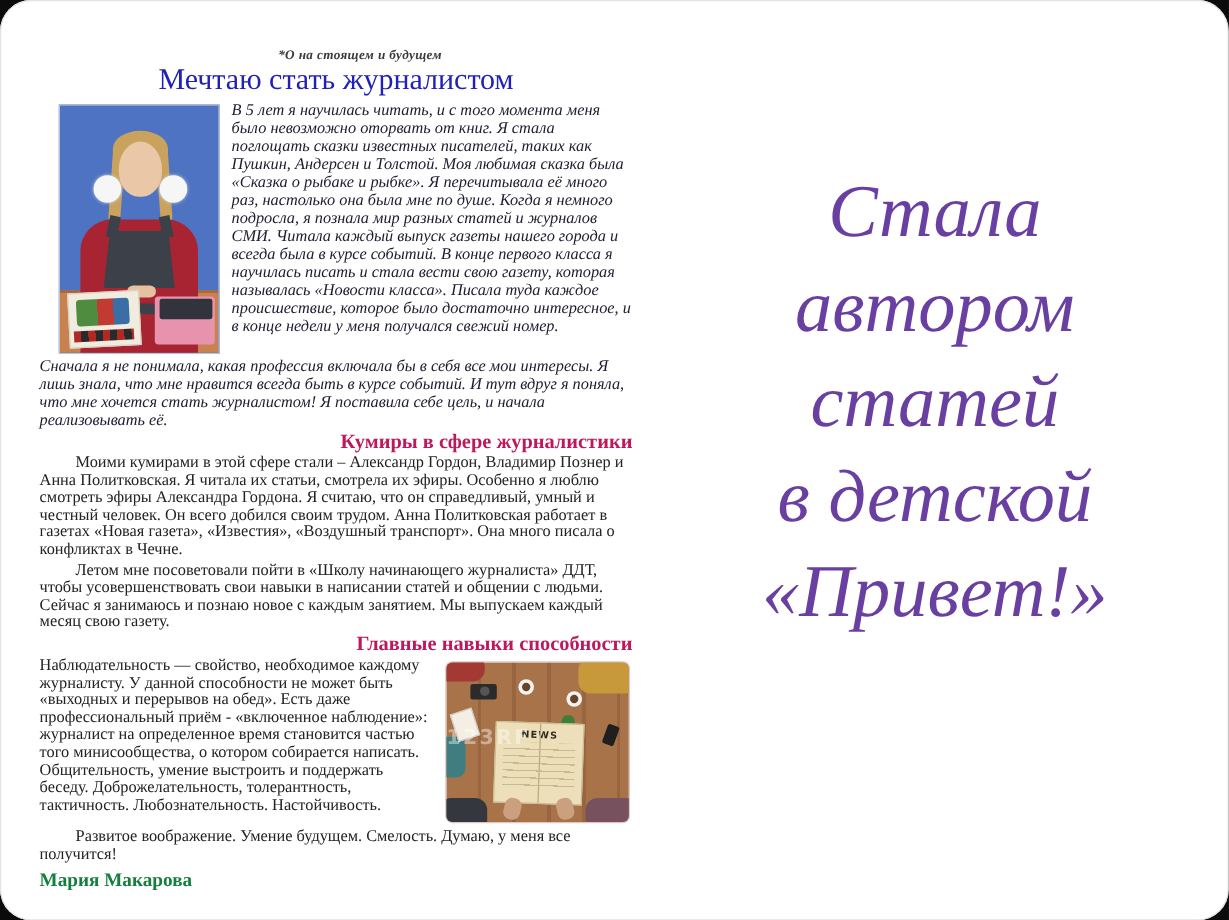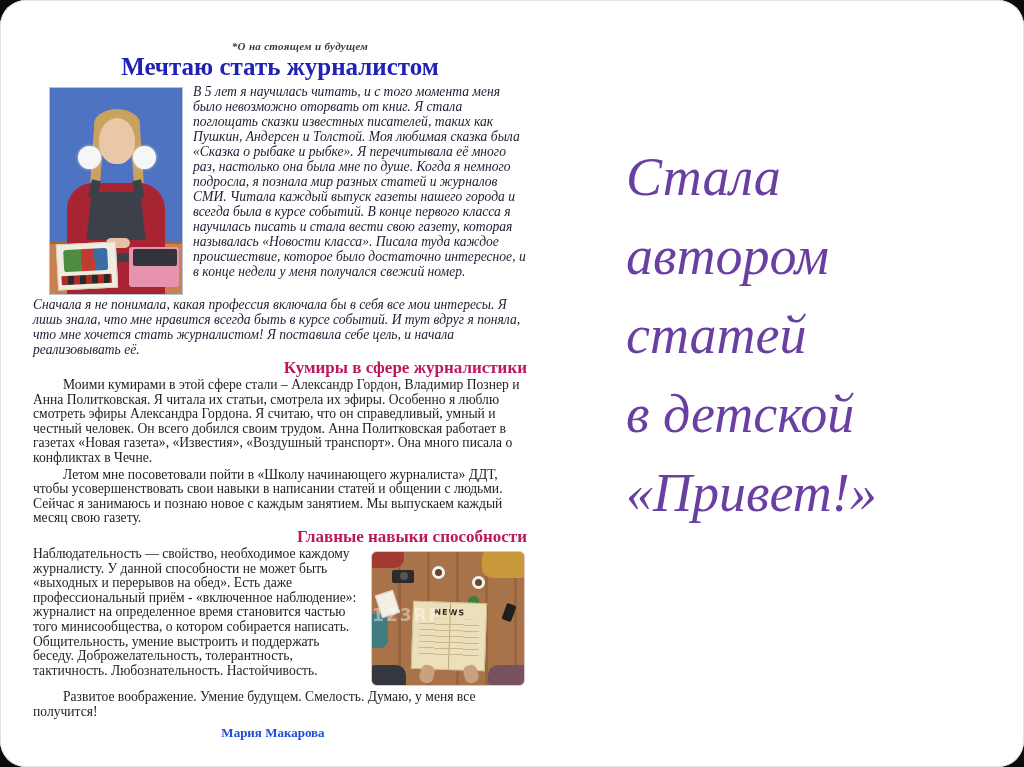--- a/index.html
+++ b/index.html
@@ -4,29 +4,29 @@
 <style>
   html,body{margin:0;padding:0;background:#0b0b0b;}
   .stage{width:1024px;height:767px;position:relative;font-family:"Liberation Serif",serif;}
   .slide{position:absolute;inset:0;background:#ffffff;border-radius:26px;overflow:hidden;
          box-shadow:0 0 0 1px #e3e3e3 inset;}
 
   
   .article{position:absolute;left:33px;top:40px;width:494px;color:#1f1f28;}
   .kicker{text-align:center;font-style:italic;font-weight:bold;font-size:11px;color:#3a3a3a;
           padding-left:40px;letter-spacing:.3px;}
-  .title{text-align:center;color:#2121b5;font-weight:bold;font-size:25px;line-height:26px;margin-top:2px;}
+  .title{text-align:center;color:#2121b5;font-weight:normal;font-size:25px;line-height:26px;margin-top:2px;}
   .intro{margin-top:4px;font-style:italic;font-weight:500;font-size:13.6px;line-height:15px;
          text-align:left;color:#1c1c30;}
   .reflection{clear:both;font-style:italic;font-size:13.6px;line-height:15px;text-align:left;color:#1c1c30;margin-top:1px;}
   .h-blue{text-align:right;color:#be185d;font-weight:bold;font-size:17px;margin-top:3px;line-height:16px;}
   .plain{font-size:13.6px;line-height:14.6px;text-align:left;color:#222;margin-top:2px;}
   .indent{text-indent:30px;}
   .after-photo{clear:right;}
-  .signature{text-align:center;font-weight:bold;font-size:13px;padding-right:14px;margin-top:6px;color:#1d4ed8;}
+  .signature{text-align:left;font-weight:bold;font-size:16px;padding-right:14px;margin-top:6px;color:#15803d;}
 
   
   .photo1{float:left;width:132px;height:206px;margin:3px 10px 2px 16px;border:1px solid #b9c2d2;
           position:relative;overflow:hidden;background:#4e73c2;}
   .p1-desk{position:absolute;left:0;bottom:0;width:100%;height:50px;background:#c9824f;border-top:2px solid #a9653a;}
   .p1-sweater{position:absolute;left:17px;top:95px;width:98px;height:115px;background:#a82432;border-radius:26px 26px 0 0;}
   .p1-pinafore{position:absolute;left:34px;top:104px;width:64px;height:70px;background:#3c4048;
                clip-path:polygon(12% 0,88% 0,100% 100%,0 100%);}
   .p1-strap-l{position:absolute;left:40px;top:92px;width:9px;height:18px;background:#3c4048;transform:rotate(12deg);}
   .p1-strap-r{position:absolute;left:84px;top:92px;width:9px;height:18px;background:#3c4048;transform:rotate(-12deg);}
@@ -70,22 +70,22 @@
   .p2-sleeve3{position:absolute;left:-10px;top:62px;width:26px;height:34px;background:#3f7d80;border-radius:8px;}
   .p2-sleeve4{position:absolute;left:-6px;bottom:-8px;width:40px;height:28px;background:#35373f;border-radius:10px;}
   .p2-sleeve5{position:absolute;right:-8px;bottom:-6px;width:44px;height:26px;background:#77525e;border-radius:10px;}
   .p2-hand1{position:absolute;left:48px;bottom:2px;width:14px;height:18px;background:#caa07e;border-radius:6px;transform:rotate(14deg);}
   .p2-hand2{position:absolute;left:92px;bottom:2px;width:14px;height:18px;background:#caa07e;border-radius:6px;transform:rotate(-14deg);}
   .p2-phone{position:absolute;right:10px;top:52px;width:10px;height:17px;background:#1f1f1f;border-radius:2px;transform:rotate(20deg);}
   .p2-mark{position:absolute;left:0;top:56px;width:100%;text-align:left;color:rgba(255,255,255,.42);
            font-family:"DejaVu Sans",sans-serif;font-weight:bold;font-size:17px;letter-spacing:2px;}
 
   
-  .quote{position:absolute;left:626px;top:138px;width:334px;text-align:left;font-style:italic;
-         color:#6a3fa2;font-size:54px;line-height:79px;}
+  .quote{position:absolute;left:612px;top:138px;width:334px;text-align:center;font-style:italic;
+         color:#6a3fa2;font-size:62px;line-height:79px;}
 </style>
 </head>
 <body>
 
 <div class="stage">
   <div class="slide">
 
     <div class="article">
       <div class="kicker">*О на стоящем и будущем</div>
       <div class="title">Мечтаю стать журналистом</div>

